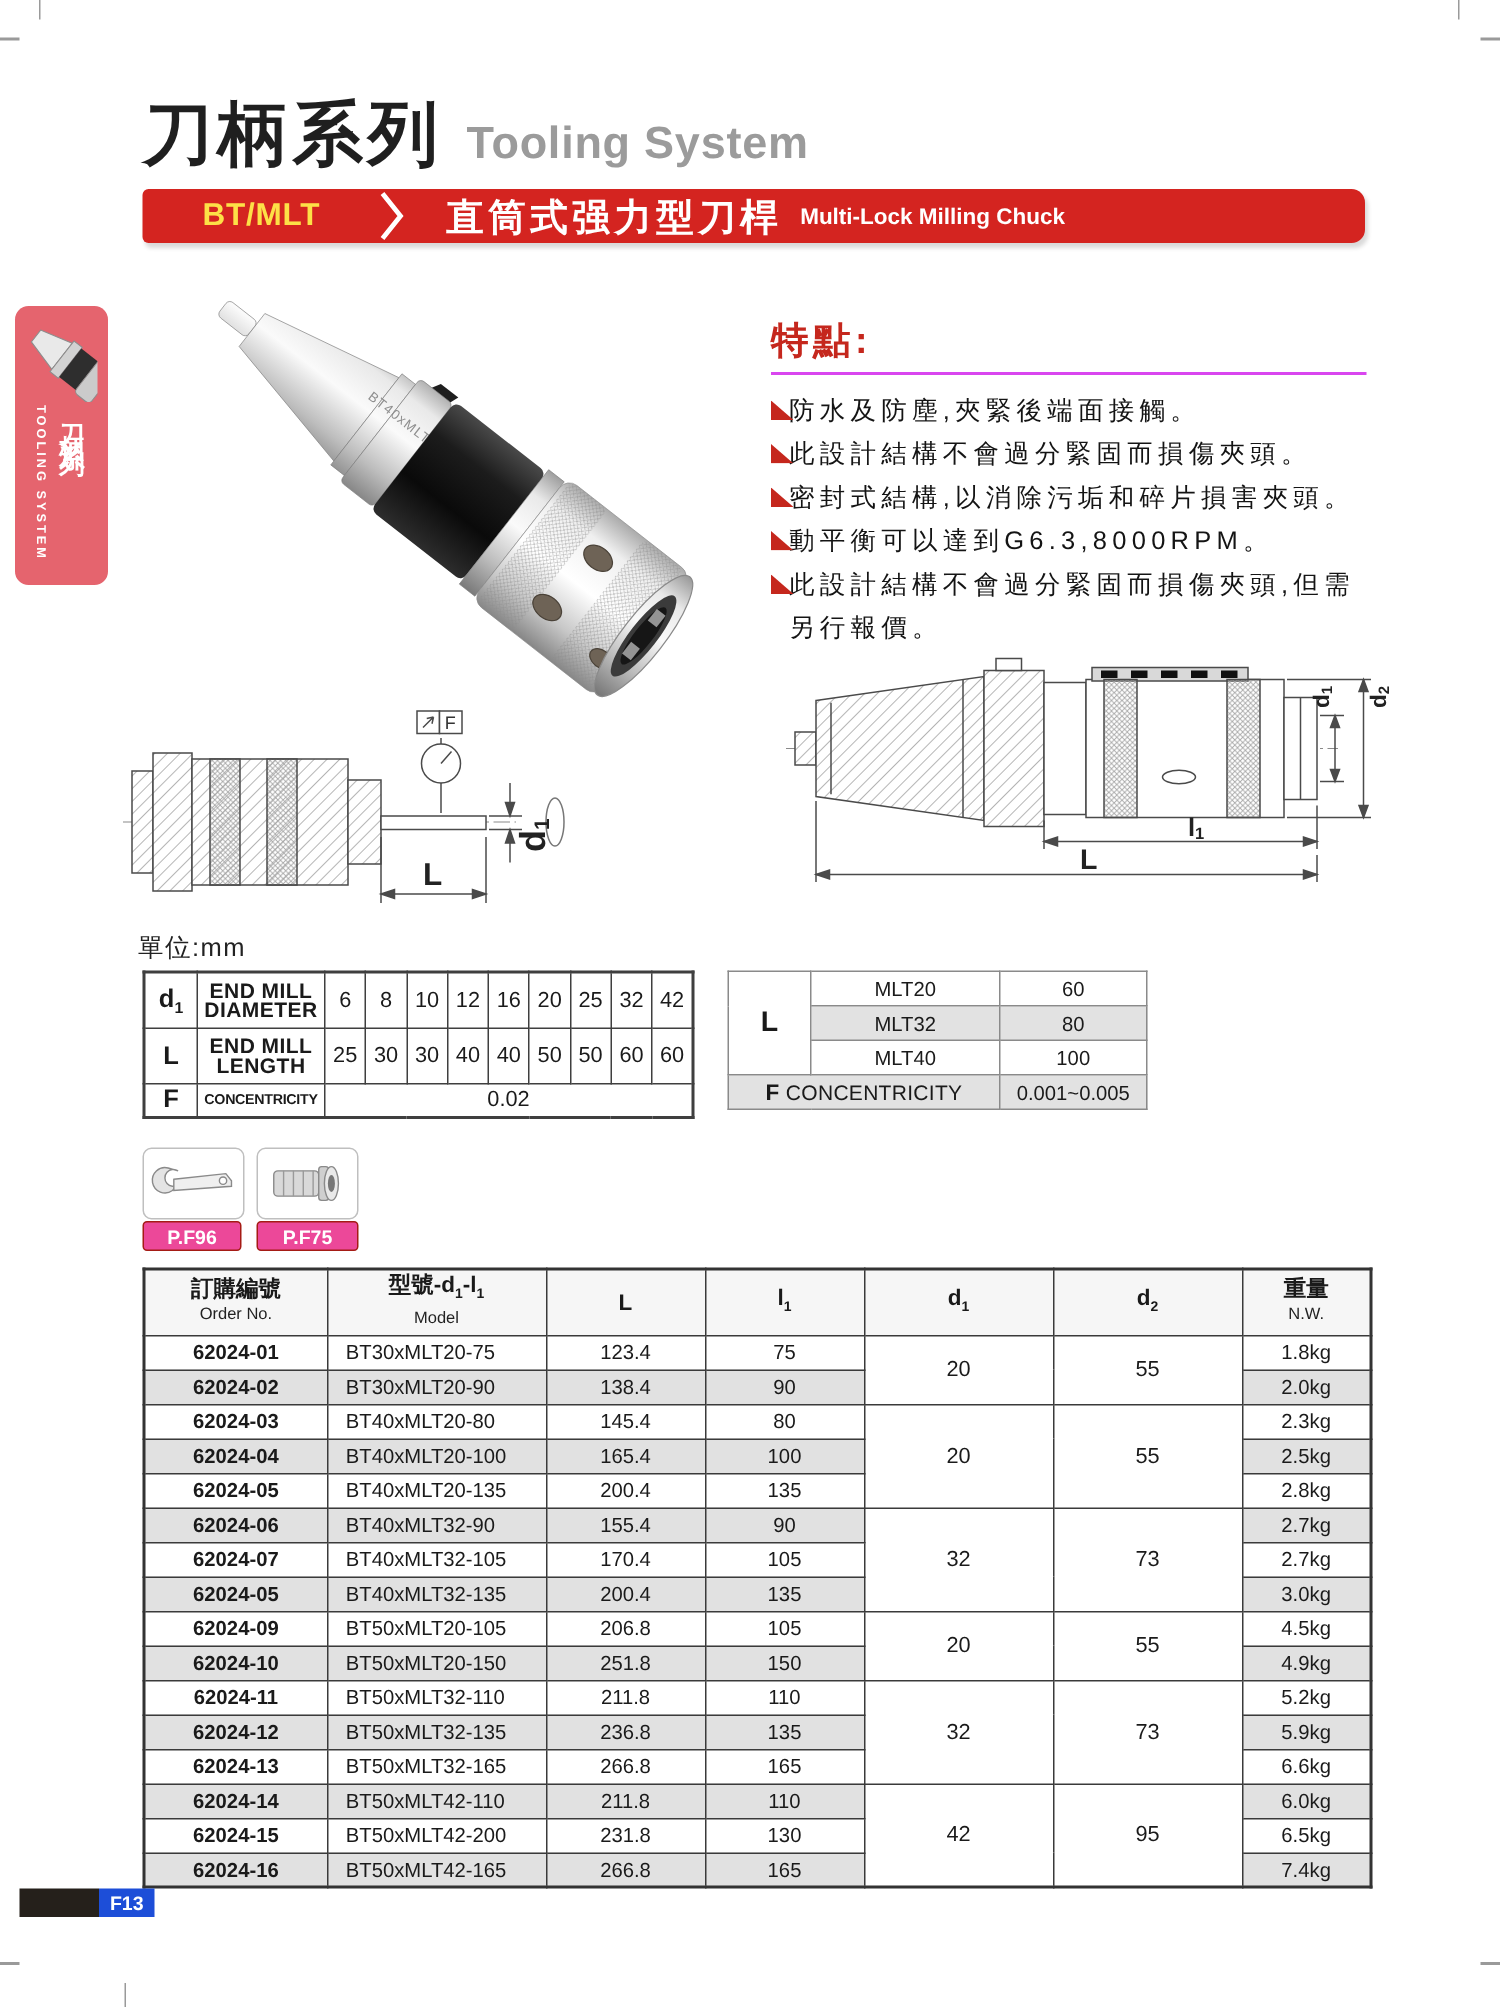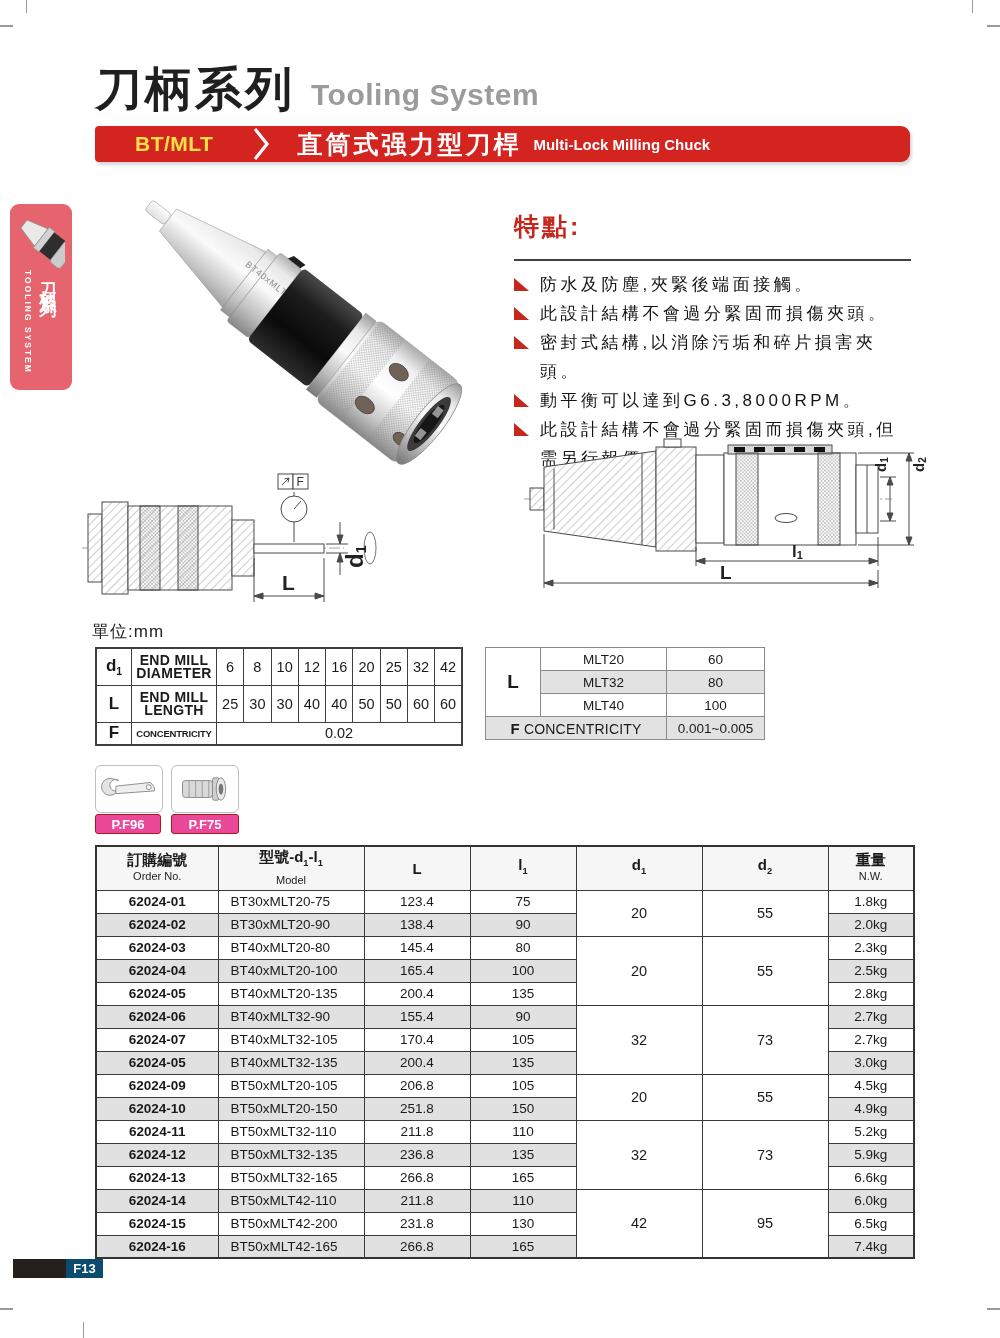--- a/index.html
+++ b/index.html
@@ -25,24 +25,24 @@
   .tab-img{position:absolute;left:7px;top:8px;}
   .tab-text{position:absolute;left:0;top:66px;width:62px;display:flex;justify-content:center;gap:4px;}
   .tab-en{writing-mode:vertical-rl;font-size:8.5px;letter-spacing:2px;color:#fff;font-weight:bold;}
   .tab-zh{writing-mode:vertical-rl;font-size:17px;letter-spacing:6px;color:#fff;font-weight:bold;}
   
   .photo{position:absolute;left:138px;top:166px;}
   .draw-left{position:absolute;left:82px;top:472px;}
   .draw-right{position:absolute;left:524px;top:404px;}
   
   .features{position:absolute;left:514px;top:210px;width:397px;}
-  .features-head{border-bottom:2px solid #404040;padding-bottom:16px;}
+  .features-head{border-bottom:2px solid #d946ef;padding-bottom:5px;}
   .features-head span{color:#c5271d;font-size:25px;font-weight:bold;letter-spacing:3px;}
   .features ul{list-style:none;margin:9px 0 0 0;padding:0;}
-  .features li{position:relative;padding-left:26px;font-size:17px;line-height:29px;
+  .features li{position:relative;padding-left:12px;font-size:17px;line-height:29px;
                letter-spacing:3.5px;color:#141414;font-weight:500;}
   .tri{position:absolute;left:0;top:8px;width:15px;height:13px;background:#c5271d;
        clip-path:polygon(0 0,100% 100%,0 100%);}
   
   .unit{position:absolute;left:92px;top:620px;font-size:17px;color:#222;letter-spacing:1px;}
   table{border-collapse:collapse;}
   .spec{position:absolute;left:95px;top:647px;width:368px;table-layout:fixed;border:2px solid #3f3f3f;}
   .spec th,.spec td{border:1px solid #3f3f3f;text-align:center;padding:0;background:#fff;}
   .spec .sym{width:34px;font-size:17px;font-weight:bold;}
   .spec .lbl{width:84px;font-size:14px;font-weight:bold;line-height:13px;letter-spacing:0.3px;}
@@ -73,21 +73,21 @@
   .main thead .en{display:block;font-size:11px;font-weight:normal;color:#222;}
   .main tbody tr{height:23px;}
   .main tbody td{font-size:13.5px;background:#fff;}
   .main tbody tr:nth-child(even) td{background:#e1e1e1;}
   .main td.ord{font-weight:bold;}
   .main td.mod{text-align:left;padding-left:12px;}
   .main td.merge{background:#fff !important;font-size:14.5px;}
   sub{font-size:62%;}
   
   .foot-black{position:absolute;left:13px;top:1259px;width:53px;height:19px;background:#25201b;}
-  .foot-red{position:absolute;left:66px;top:1259px;width:37px;height:19px;background:#0c4a6e;color:#fff;
+  .foot-red{position:absolute;left:66px;top:1259px;width:37px;height:19px;background:#1d4ed8;color:#fff;
             font-size:13px;font-weight:bold;display:flex;align-items:center;justify-content:center;}
   svg text{font-family:"Liberation Sans","DejaVu Sans",sans-serif;}
 </style>
 </head>
 <body>
 
 <div class="page">
 
   <div class="mark" style="left:26px;top:0;width:1px;height:13px;"></div>
   <div class="mark" style="left:0;top:25px;width:13px;height:2px;"></div>

